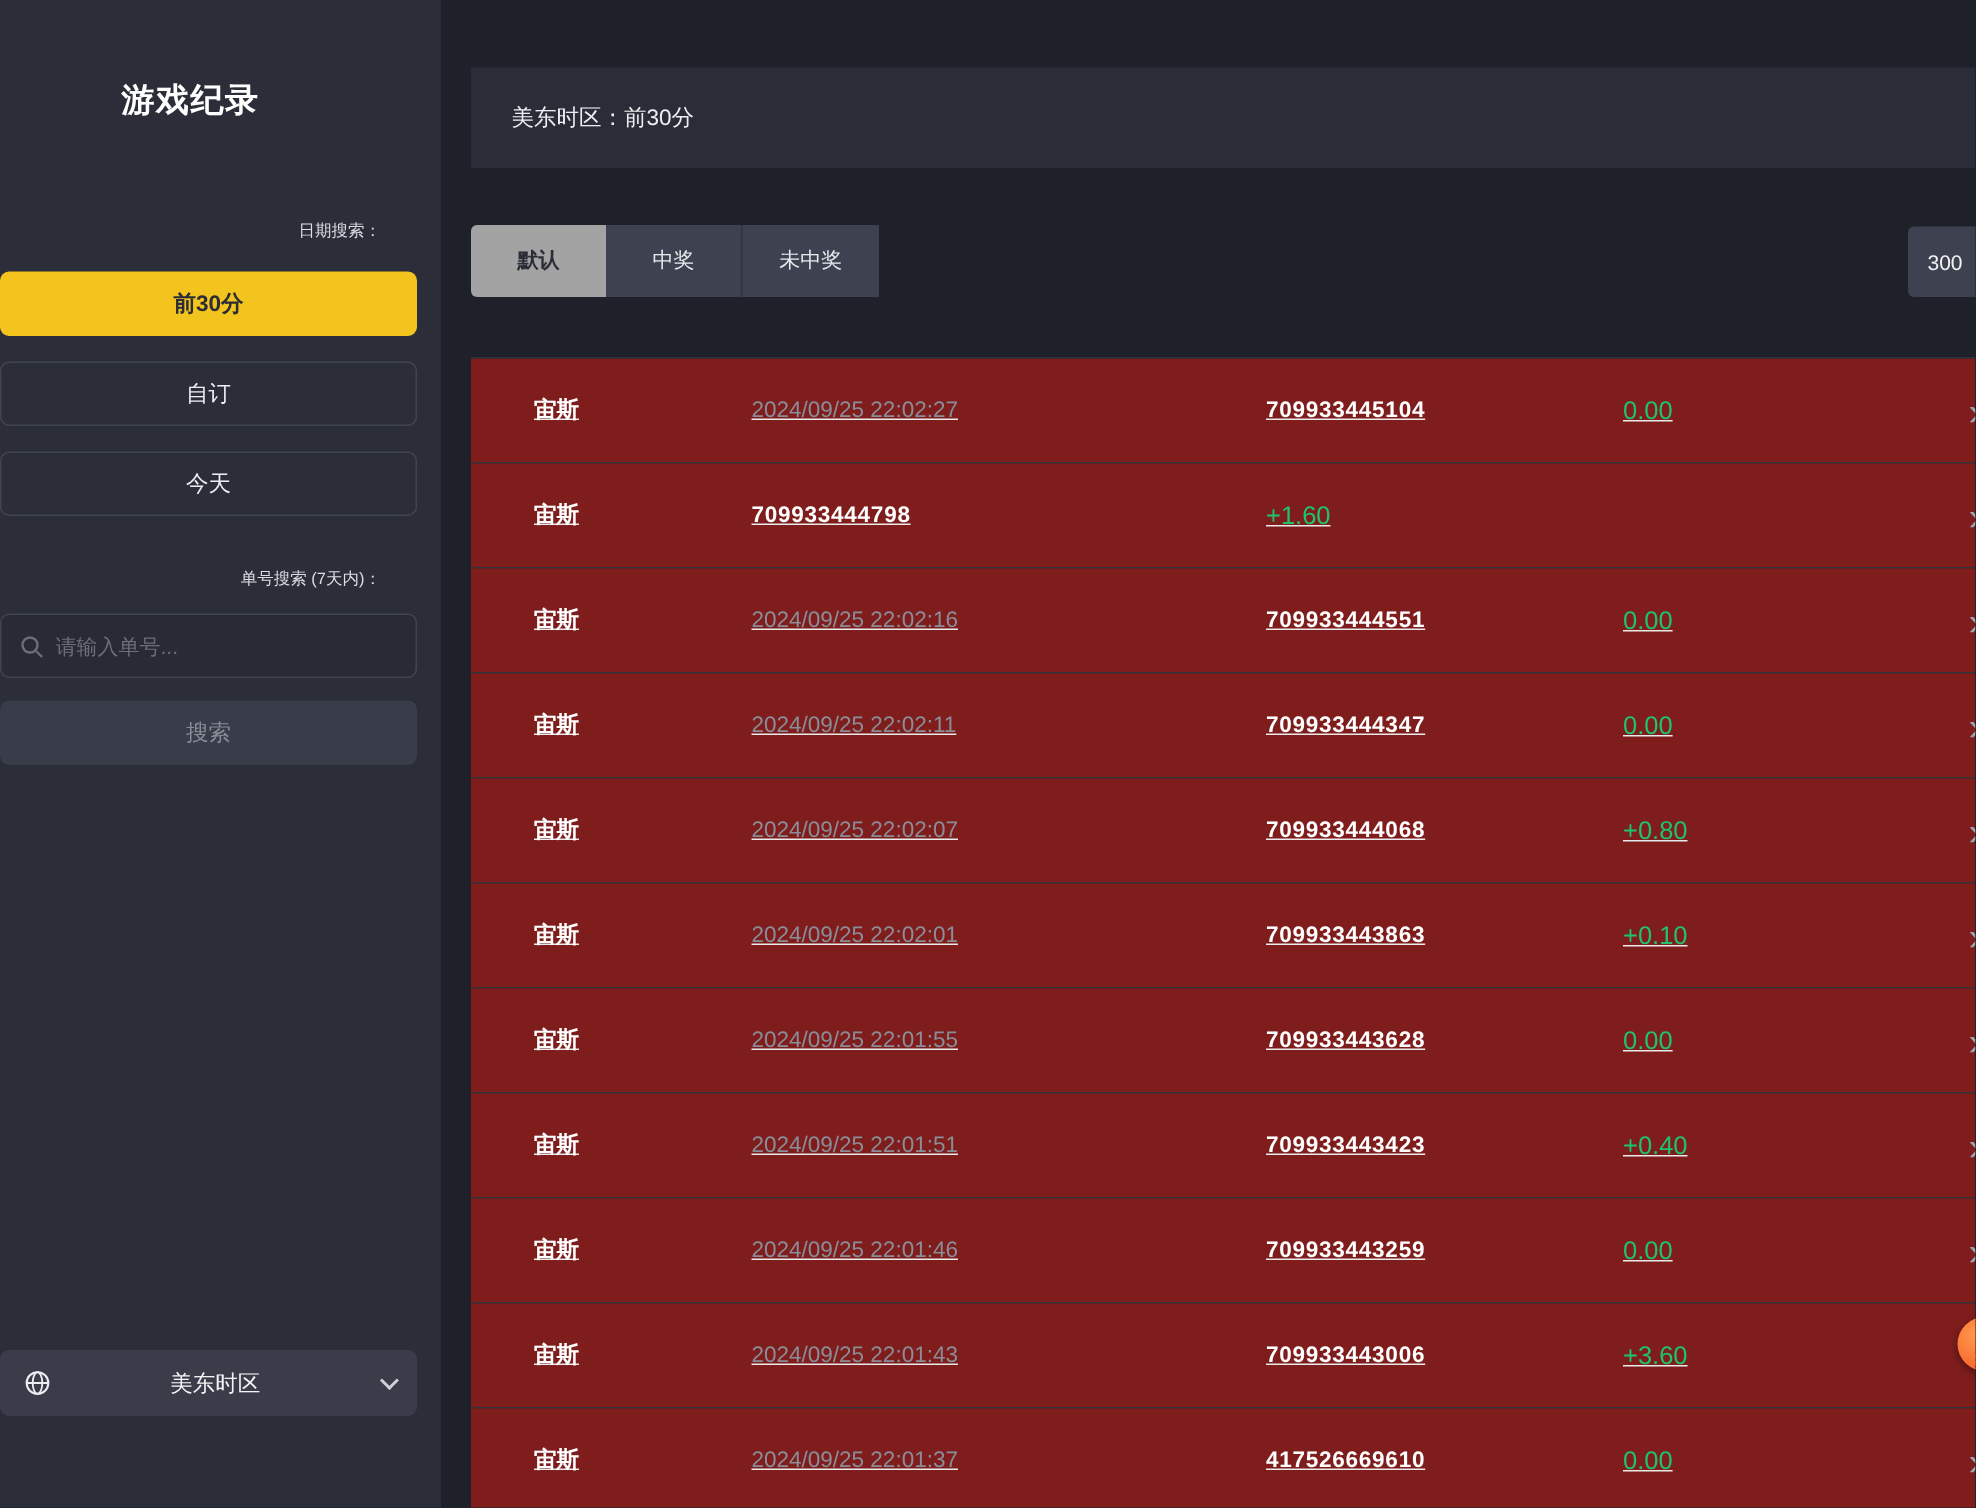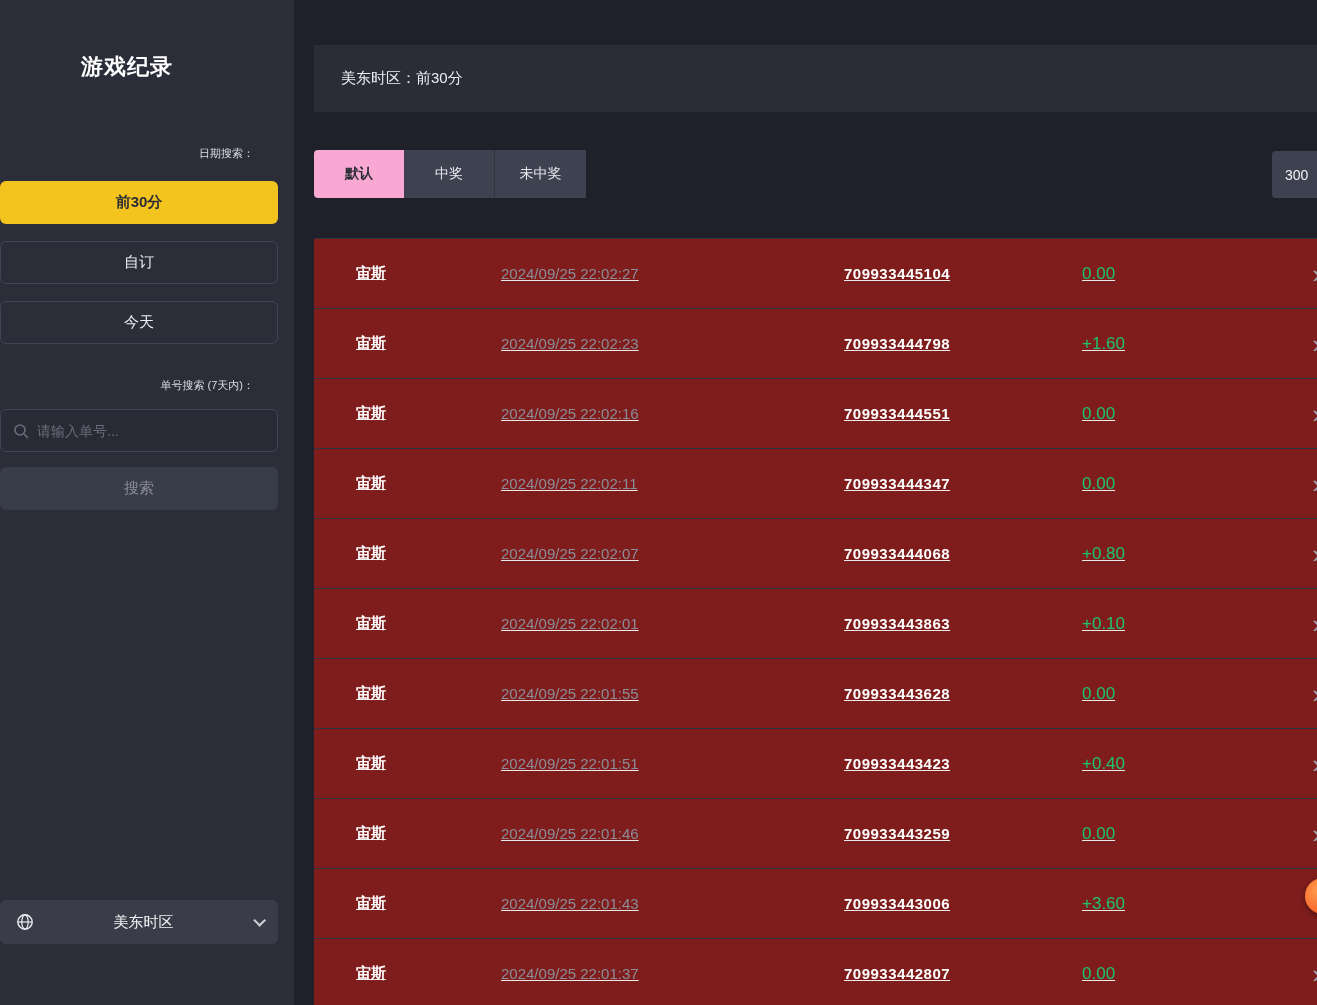--- a/index.html
+++ b/index.html
@@ -56,21 +56,21 @@
     margin-top:45px; height:67px; background:#2a2c37;
     display:flex; align-items:center; padding-left:27px; font-size:15px; color:#eceef2;
   }
   .tabs-row { margin-top:38px; height:48px; position:relative; display:flex; }
   .tab {
     height:48px; width:90px; border:none; font-size:14px; cursor:pointer;
     font-family:inherit; color:#e6e8ec; background:#3e4150;
   }
   .tab.gray + .tab.gray { border-left:1px solid #30333e; }
   .tab.wide { width:92px; }
-  .tab.active { background:#f9a8d4; color:#2b2d36; font-weight:bold; border-radius:4px; }
+  .tab.active { background:#a3a3a3; color:#2b2d36; font-weight:bold; border-radius:4px; }
   .tab:first-child { border-radius:4px 0 0 4px; }
   .tab.gray:last-of-type { border-radius:0 4px 4px 0; }
   .page-size {
     position:absolute; right:-45px; top:1px; width:90px; height:47px;
     background:#3e4150; border:none; border-radius:4px; color:#f2f3f5;
     font-size:14px; font-family:inherit; cursor:pointer; text-align:left; padding-left:13px;
   }
 
   
   .records { margin-top:40px; border-top:1px solid #33353f; overflow:hidden; }
@@ -144,21 +144,20 @@
       <div class="row">
         <span class="game">宙斯</span>
         <span class="time">2024/09/25 22:02:27</span>
         <span class="order">709933445104</span>
         <span class="amount">0.00</span>
         <span class="chev">›</span>
       </div>
 
       <div class="row">
         <span class="game">宙斯</span>
-        <span class="time">2024/09/25 22:02:23</span>
         <span class="order">709933444798</span>
         <span class="amount">+1.60</span>
         <span class="chev">›</span>
       </div>
 
       <div class="row">
         <span class="game">宙斯</span>
         <span class="time">2024/09/25 22:02:16</span>
         <span class="order">709933444551</span>
         <span class="amount">0.00</span>
@@ -217,20 +216,20 @@
         <span class="game">宙斯</span>
         <span class="time">2024/09/25 22:01:43</span>
         <span class="order">709933443006</span>
         <span class="amount">+3.60</span>
         <span class="chev">›</span>
       </div>
 
       <div class="row">
         <span class="game">宙斯</span>
         <span class="time">2024/09/25 22:01:37</span>
-        <span class="order">709933442807</span>
+        <span class="order">417526669610</span>
         <span class="amount">0.00</span>
         <span class="chev">›</span>
       </div>
     </div>
 </main>
 
 <div class="float-btn"></div>
 
 </body></html>

